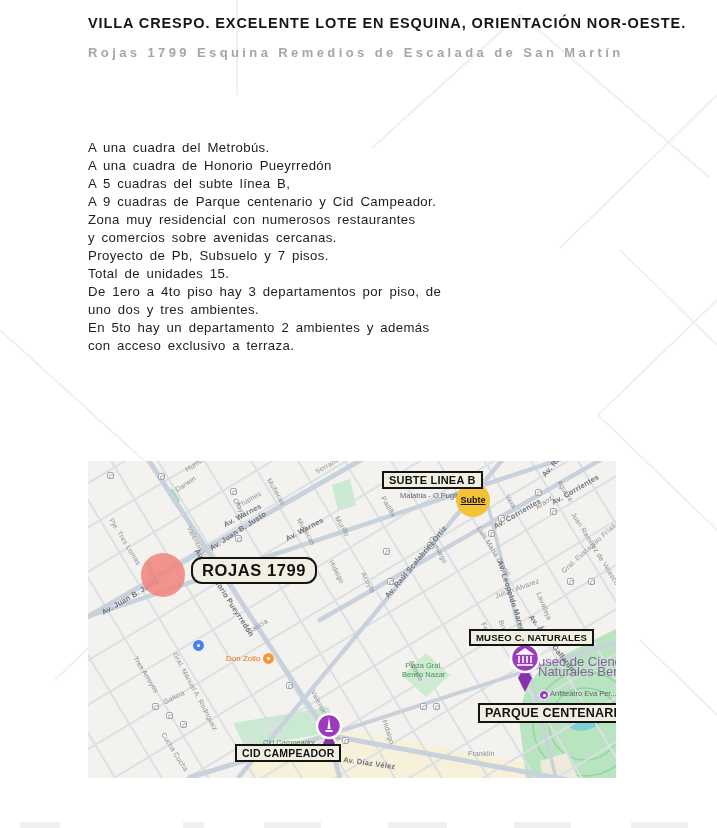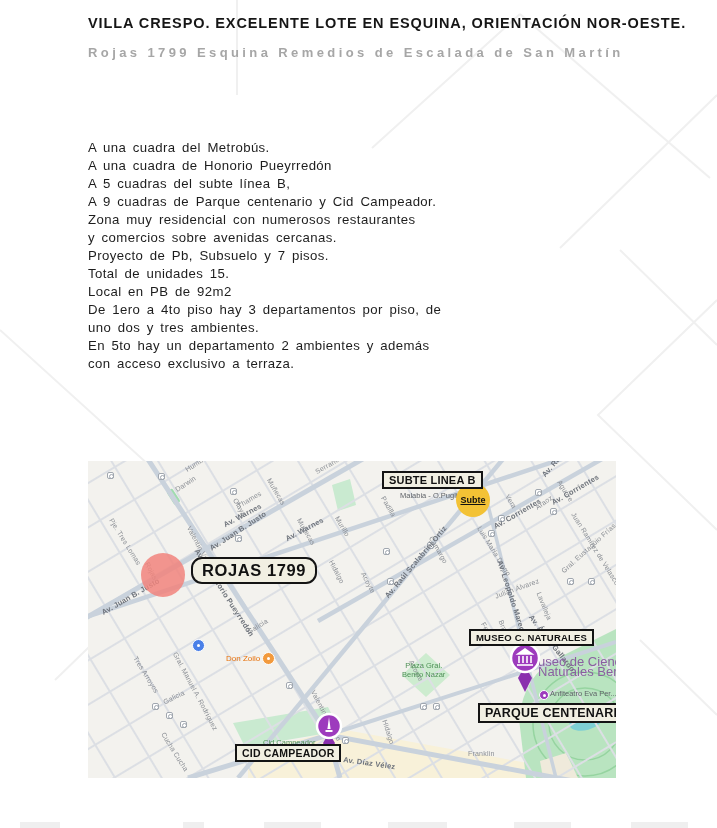--- a/index.html
+++ b/index.html
@@ -82,21 +82,20 @@
   <div class="desc">
 
   <div class="desc-line">A una cuadra del Metrobús.</div>
       <div class="desc-line">A una cuadra de Honorio Pueyrredón</div>
       <div class="desc-line">A 5 cuadras del subte línea B,</div>
       <div class="desc-line">A 9 cuadras de Parque centenario y Cid Campeador.</div>
       <div class="desc-line">Zona muy residencial con numerosos restaurantes</div>
       <div class="desc-line">y comercios sobre avenidas cercanas.</div>
       <div class="desc-line">Proyecto de Pb, Subsuelo y 7 pisos.</div>
       <div class="desc-line">Total de unidades 15.</div>
-      <div class="desc-line">Local en PB de 92m2</div>
       <div class="desc-line">De 1ero a 4to piso hay 3 departamentos por piso, de</div>
       <div class="desc-line">uno dos y tres ambientes.</div>
       <div class="desc-line">En 5to hay un departamento 2 ambientes y además</div>
       <div class="desc-line">con acceso exclusivo a terraza.</div>
     </div>
 
   <div class="map">
     <svg class="base" width="528" height="317" viewBox="0 0 528 317">
       <defs>
         <pattern id="gridA" width="38" height="38" patternUnits="userSpaceOnUse" patternTransform="rotate(-31)">

